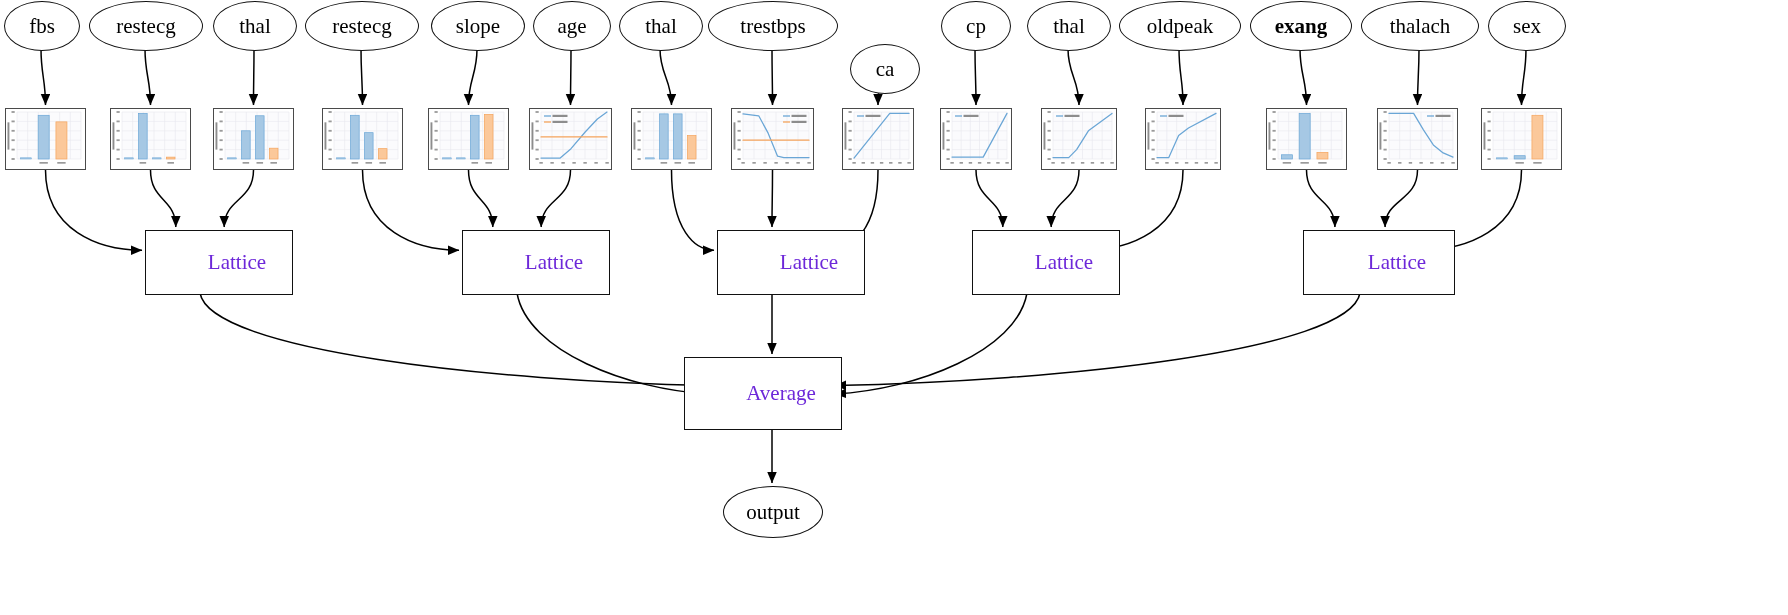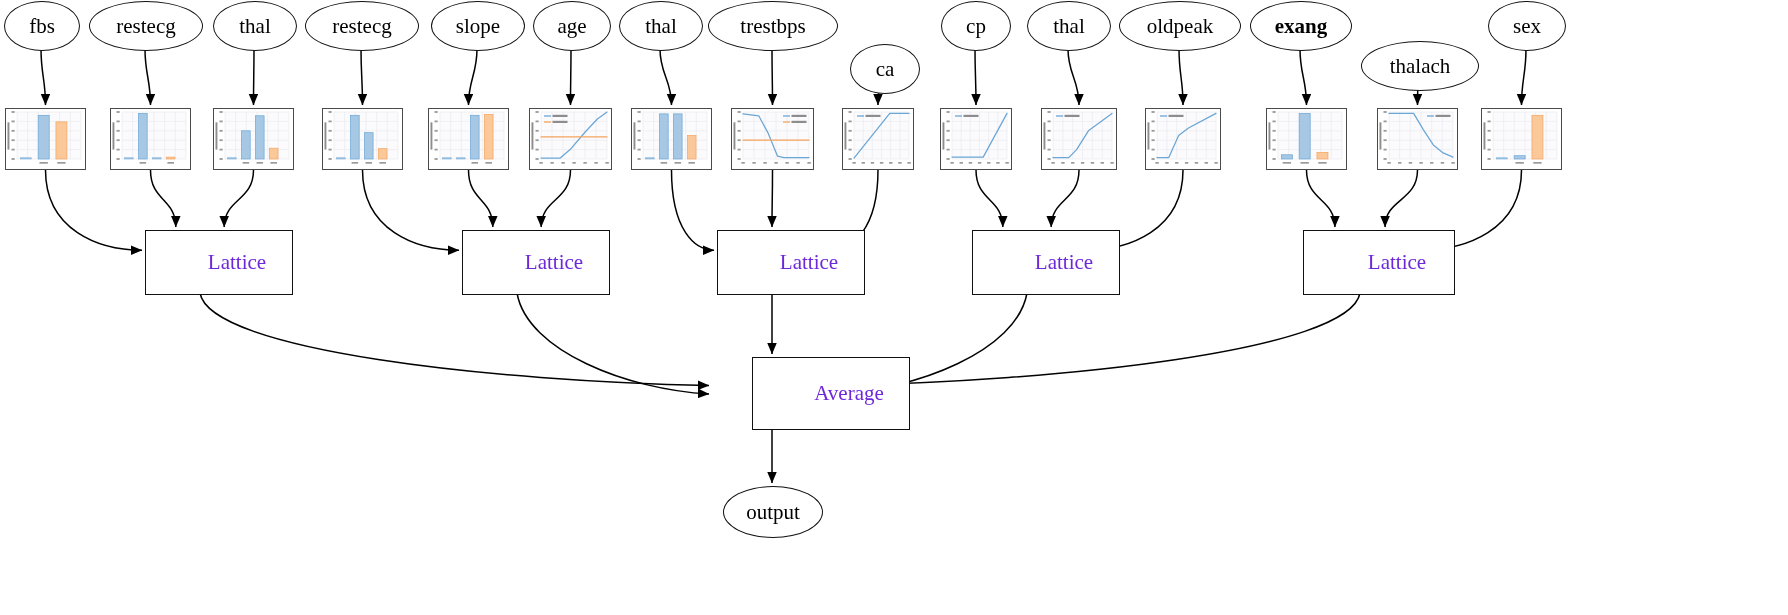--- a/index.html
+++ b/index.html
@@ -97,42 +97,42 @@
       </div>
       <div class="node-ellipse" style="left: 1027px; top: 1px; width: 82px; height: 48px;">
         <span>thal</span>
       </div>
       <div class="node-ellipse" style="left: 1119px; top: 1px; width: 120px; height: 48px;">
         <span>oldpeak</span>
       </div>
       <div class="node-ellipse" style="left: 1250px; top: 1px; width: 100px; height: 48px; font-weight: bold;">
         <span>exang</span>
       </div>
-      <div class="node-ellipse" style="left: 1361px; top: 1px; width: 116px; height: 48px; margin-top: 40px;">
+      <div class="node-ellipse" style="left: 1361px; top: 1px; width: 116px; height: 48px;">
         <span>thalach</span>
       </div>
       <div class="node-ellipse" style="left: 1488px; top: 1px; width: 76px; height: 48px;">
         <span>sex</span>
       </div>
       <div class="node-box" style="left: 145px; top: 230px; width: 110px; height: 63px;">
         <span>Lattice</span>
       </div>
       <div class="node-box" style="left: 462px; top: 230px; width: 110px; height: 63px;">
         <span>Lattice</span>
       </div>
       <div class="node-box" style="left: 717px; top: 230px; width: 110px; height: 63px;">
         <span>Lattice</span>
       </div>
       <div class="node-box" style="left: 972px; top: 230px; width: 110px; height: 63px;">
         <span>Lattice</span>
       </div>
       <div class="node-box" style="left: 1303px; top: 230px; width: 114px; height: 63px;">
         <span>Lattice</span>
       </div>
-      <div class="node-box" style="left: 752px; top: 357px; width: 120px; height: 71px; text-align: right;">
+      <div class="node-box" style="left: 684px; top: 357px; width: 120px; height: 71px; text-align: right;">
         <span>Average</span>
       </div>
       <div class="node-ellipse" style="left: 723px; top: 486px; width: 98px; height: 50px;">
         <span>output</span>
       </div>
       <div class="plot" style="left: 5px; top: 108px; width: 81px; height: 62px;">
         <svg width="78" height="59" viewBox="0 0 78 59">
           <rect x="0" y="0" width="78" height="59" fill="#ffffff"></rect>
           <rect x="11" y="3" width="64" height="47" fill="#fbfbfd"></rect>
           <line x1="11" y1="3" x2="75" y2="3" stroke="#e8e8ee" stroke-width="0.6"></line>

